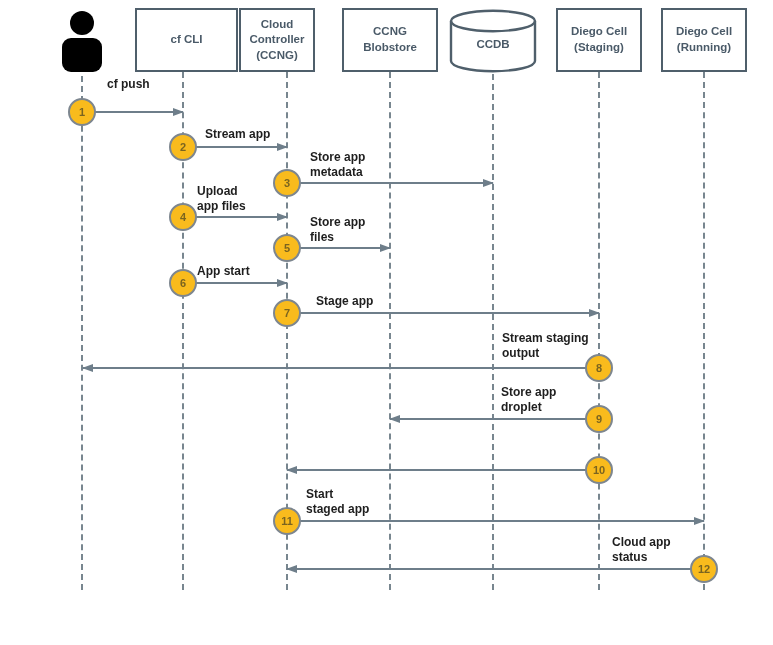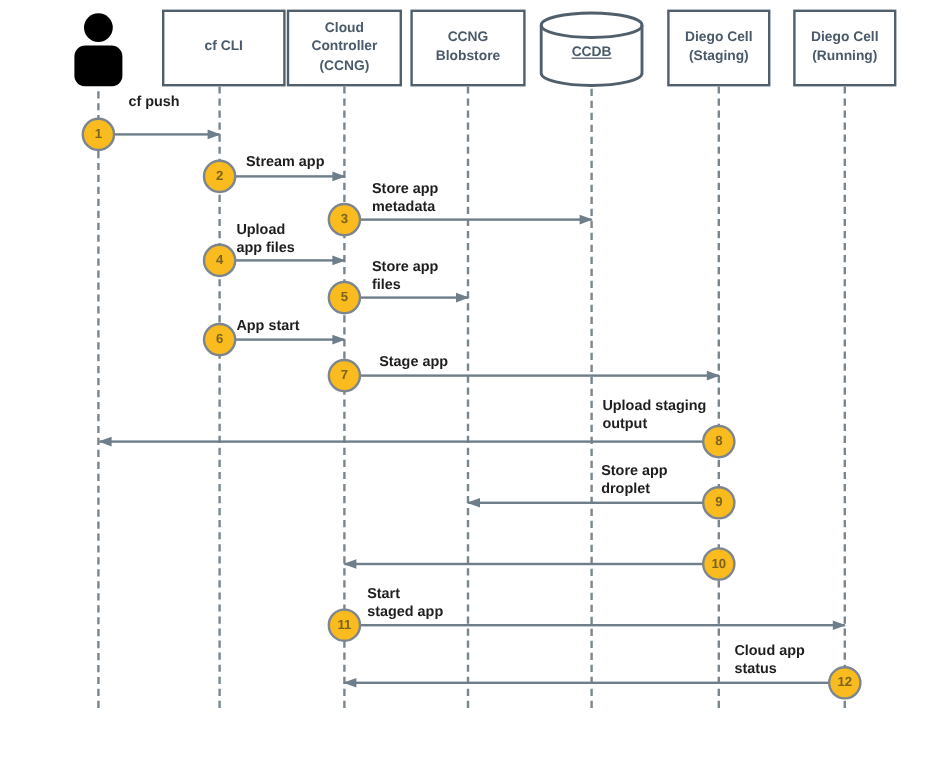--- a/index.html
+++ b/index.html
@@ -22,21 +22,21 @@
     border:2px solid var(--box-border);
     display:flex;align-items:center;justify-content:center;
   }
   .actor-label{
     font-size:11.5px;font-weight:bold;color:var(--box-text);
     text-align:center;white-space:pre-line;line-height:1.35;
   }
   .cylinder{position:absolute;}
   .cyl-text{
     position:absolute;left:0;top:30px;width:100%;text-align:center;
-    font-size:11.5px;font-weight:bold;color:var(--box-text);text-decoration:underline;
+    font-size:11.5px;font-weight:bold;color:var(--box-text);
   }
   .person{position:absolute;}
 
   .lifeline{position:absolute;width:0;border-left:2px dashed var(--lifeline);}
 
   .arrow{position:absolute;height:0;border-top:2px solid var(--arrow);}
   .arrow .head{position:absolute;width:0;height:0;top:-5px;
     border-top:4px solid transparent;border-bottom:4px solid transparent;}
   .arrow.right .head{right:-1px;border-left:11px solid var(--arrow);}
   .arrow.left  .head{left:-1px;border-right:11px solid var(--arrow);}
@@ -64,21 +64,21 @@
   <div class="person" style="left:60px;top:10px">
     <svg width="44" height="62" viewBox="0 0 44 62">
       <circle cx="22" cy="13" r="12" fill="#000"></circle>
       <rect x="2" y="28" width="40" height="34" rx="9" fill="#000"></rect>
     </svg>
   </div>
 
   <div class="actor-box" style="left:135px;top:8px;width:103px">
     <span class="actor-label">cf CLI</span>
   </div>
-  <div class="actor-box" style="left:239px;top:8px;width:96px">
+  <div class="actor-box" style="left:239px;top:8px;width:76px">
     <span class="actor-label">Cloud
 Controller
 (CCNG)</span>
   </div>
   <div class="actor-box" style="left:342px;top:8px;width:96px">
     <span class="actor-label">CCNG
 Blobstore</span>
   </div>
 
   <div class="cylinder" style="left:448px;top:8px;width:90px;height:66px">
@@ -164,21 +164,21 @@
       <span>7</span>
     </div>
   <div class="msg-label" style="left:316px;top:294px">Stage app</div>
 
   <div class="arrow left" style="left:83px;top:367px;width:503px">
       <i class="head"></i>
     </div>
   <div class="step-circle" style="left:585px;top:354px">
       <span>8</span>
     </div>
-  <div class="msg-label" style="left:502px;top:331px">Upload staging
+  <div class="msg-label" style="left:502px;top:331px">Stream staging
 output</div>
 
   <div class="arrow left" style="left:390px;top:418px;width:196px">
       <i class="head"></i>
     </div>
   <div class="step-circle" style="left:585px;top:405px">
       <span>9</span>
     </div>
   <div class="msg-label" style="left:501px;top:385px">Store app
 droplet</div>

